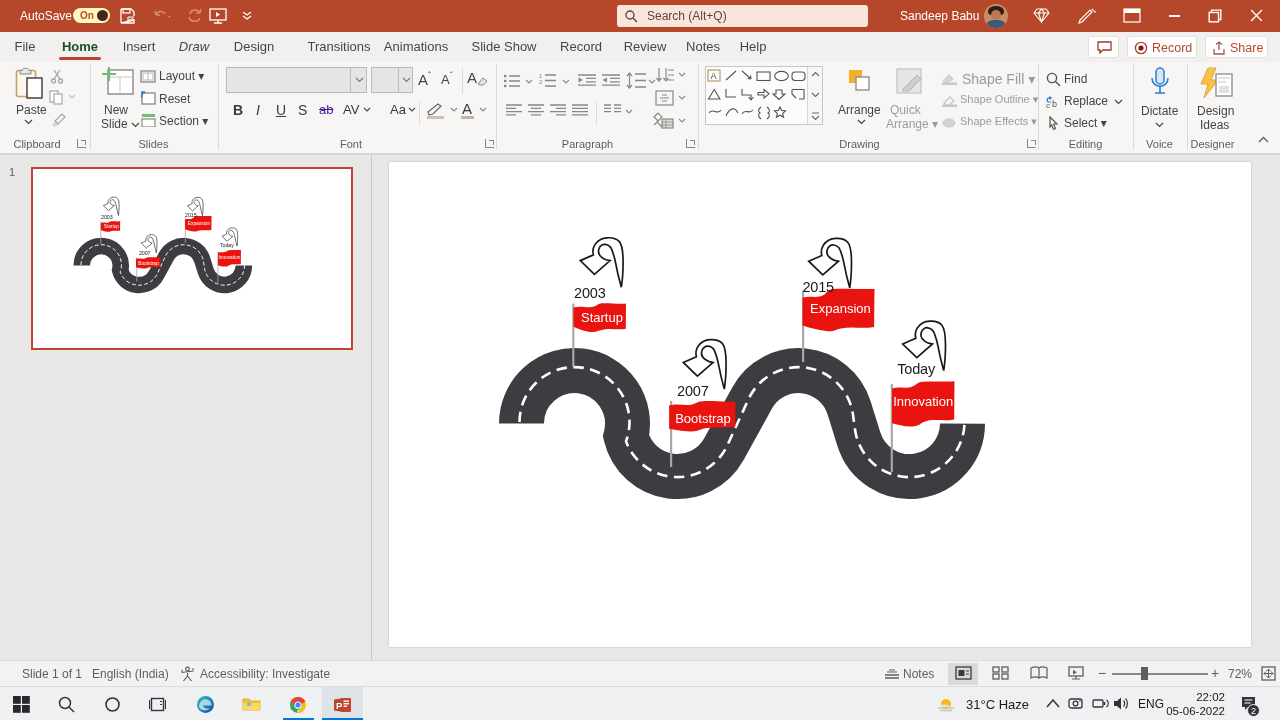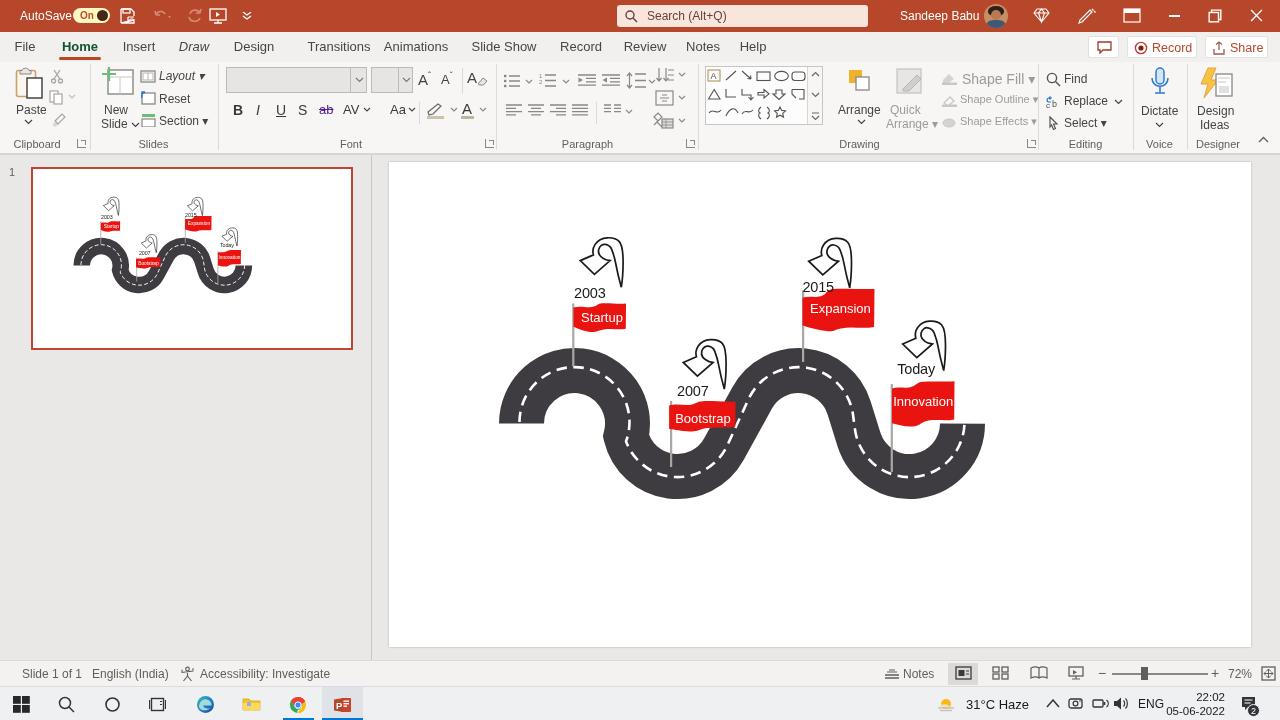--- a/index.html
+++ b/index.html
@@ -163,21 +163,21 @@
   </svg>
   <div class="btxt" style="left:104px;top:41px;">New</div>
   <div class="btxt" style="left:101px;top:55px;">Slide <svg width="9" height="6" viewBox="0 0 9 6">
         <path d="M1 1 L4.5 4.5 L8 1" fill="none" stroke="#444" stroke-width="1.2"></path>
       </svg></div>
   <svg class="abs" style="left:140px;top:8px;" width="16" height="13" viewBox="0 0 16 13">
     <rect x="1" y="1" width="14" height="11" fill="#fff" stroke="#8a8886" stroke-width="1.3"></rect>
       <rect x="3" y="3" width="10" height="7" fill="none" stroke="#b8b6b4" stroke-width="1"></rect>
       <path d="M8 3 L8 10" stroke="#b8b6b4" stroke-width="1"></path>
   </svg>
-  <div class="btxt" style="left:159px;top:7px;font-style:italic;">Layout ▾</div>
+  <div class="btxt" style="left:159px;top:7px;">Layout ▾</div>
   <svg class="abs" style="left:140px;top:29px;" width="16" height="14" viewBox="0 0 16 14">
     <rect x="2" y="2" width="13" height="11" fill="#fff" stroke="#8a8886" stroke-width="1.3"></rect>
       <path d="M5 1 C2 2 1 5 2 7 M5 1 l-3 0 l0 3" fill="none" stroke="#2b7cd3" stroke-width="1.4"></path>
   </svg>
   <div class="btxt" style="left:159px;top:30px;">Reset</div>
   <svg class="abs" style="left:141px;top:51px;" width="15" height="14" viewBox="0 0 15 14">
     <rect x="1" y="1" width="13" height="3" fill="#6bbf72"></rect>
       <rect x="1" y="6" width="13" height="8" fill="#fff" stroke="#8a8886" stroke-width="1.2"></rect>
   </svg>
   <div class="btxt" style="left:159px;top:52px;">Section ▾</div>
@@ -423,21 +423,21 @@
   <div class="glabel" style="left:1132px;width:55px;">Voice</div>
 
   <svg class="abs" style="left:1196px;top:4px;" width="38" height="34" viewBox="0 0 38 34">
     <path d="M12 2 L5 18 L12 18 L8 32 L22 14 L15 14 L20 2 Z" fill="#f6c344" stroke="#e8a33d" stroke-width="1"></path>
     <rect x="20" y="8" width="16" height="22" fill="#fff" stroke="#8a8886" stroke-width="1.3"></rect>
     <path d="M22 12 L34 12 M22 16 L30 16" stroke="#c8c6c4" stroke-width="1.2"></path>
     <rect x="23" y="20" width="10" height="7" fill="#e3e1df"></rect>
   </svg>
   <div class="btxt" style="left:1197px;top:42px;">Design</div>
   <div class="btxt" style="left:1200px;top:56px;">Ideas</div>
-  <div class="glabel" style="left:1185px;width:55px;text-align:right;">Designer</div>
+  <div class="glabel" style="left:1185px;width:55px;">Designer</div>
   <svg class="abs" style="left:1258px;top:74px;" width="11" height="7" viewBox="0 0 11 7">
       <path d="M1 6 L5.5 1.5 L10 6" fill="none" stroke="#605e5c" stroke-width="1.3"></path>
     </svg>
 </div>
 
 <div class="abs main" id="main">
   <svg width="0" height="0" style="position:absolute;">
     <defs>
       <g id="slideart">
         <path d="M 132.5,261.6 A 53 53 0 1 1 237,274.1 A 53 53 0 0 0 334.9,287.2 L 363.1,236.0 A 53 53 0 0 1 460.1,245.9 L 469.9,277.3 A 53 53 0 0 0 573.5,261.6" fill="none" stroke="#3f3c41" stroke-width="45"></path>

